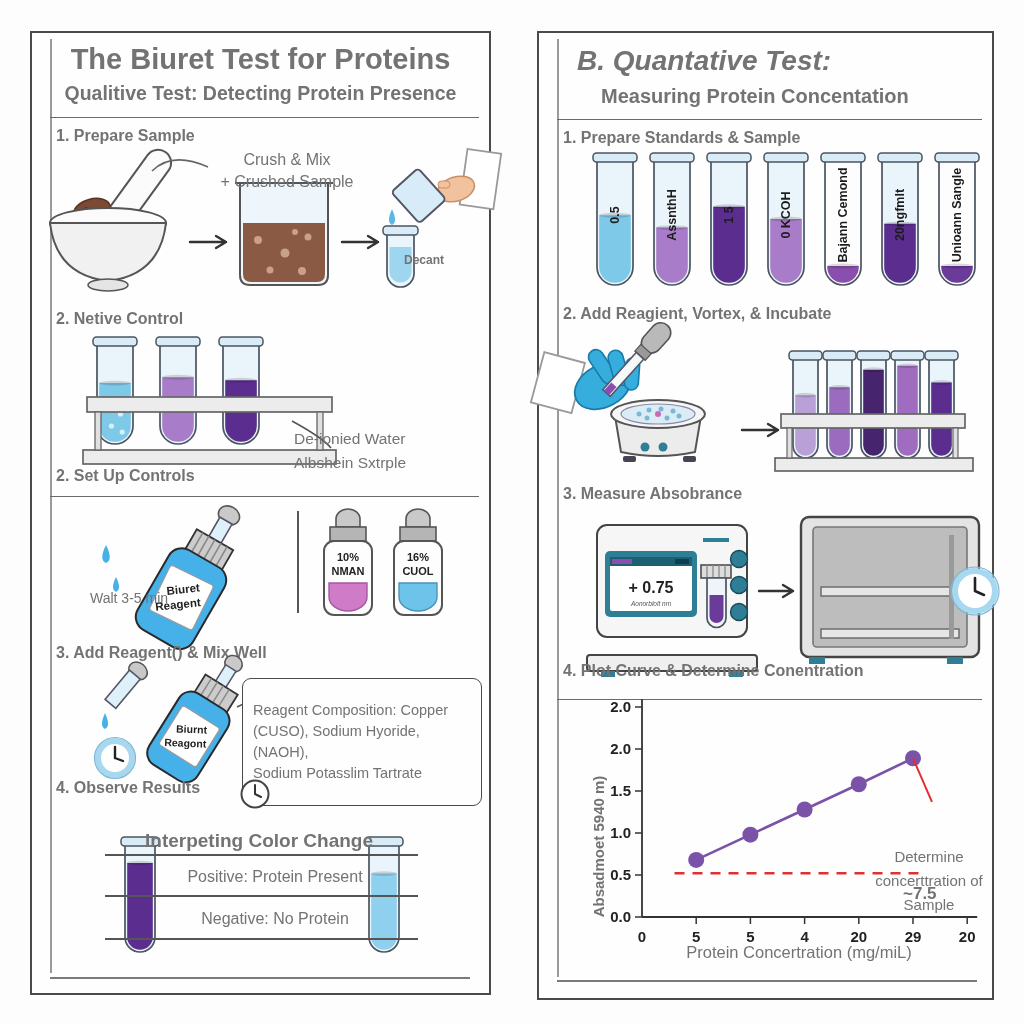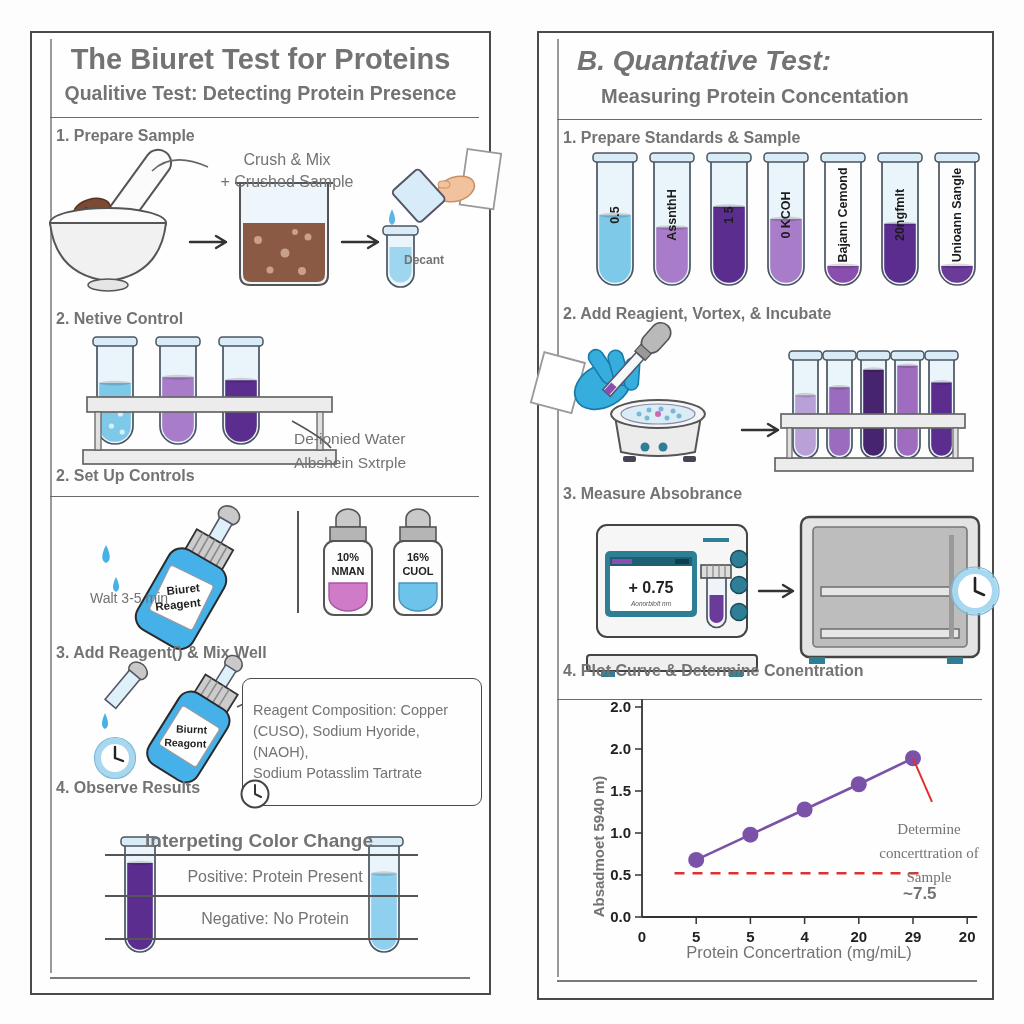--- a/index.html
+++ b/index.html
@@ -423,20 +423,20 @@
           <circle cx="147.2" cy="156.88" r="8" fill="#7a52a8"></circle>
           <circle cx="201.4" cy="131.68" r="8" fill="#7a52a8"></circle>
           <circle cx="255.60000000000002" cy="106.48" r="8" fill="#7a52a8"></circle>
           <circle cx="309.8" cy="81.28" r="8" fill="#7a52a8"></circle>
           <circle cx="364" cy="55.24000000000001" r="8" fill="#7a52a8"></circle>
           <line x1="364" y1="55.24000000000001" x2="382.96999999999997" y2="98.91999999999999" stroke="#e03131" stroke-width="2"></line>
         </g>
       </svg>
     <div class="abs" style="left:-56px;top:805px;width:230px;text-align:center;transform:rotate(-90deg);font-size:15px;font-weight:600;">Absadmoet 5940 m)</div>
     <div class="abs" style="left:110px;top:910px;width:300px;text-align:center;font-size:16.5px;">Protein Concertration (mg/miL)</div>
-    <div class="chart-note" style="left:315px;top:784px;width:150px;font-family:Liberation Serif, serif;">
+    <div class="chart-note" style="left:315px;top:812px;width:150px;">
       <div>Determine</div>
       <div>concerttration of</div>
       <div>Sample</div>
     </div>
     <div class="abs" style="left:341px;top:851px;font-size:17px;font-weight:700;margin-left:23px;">~7.5</div>
   </div>
 </div>
 
 </body></html>

